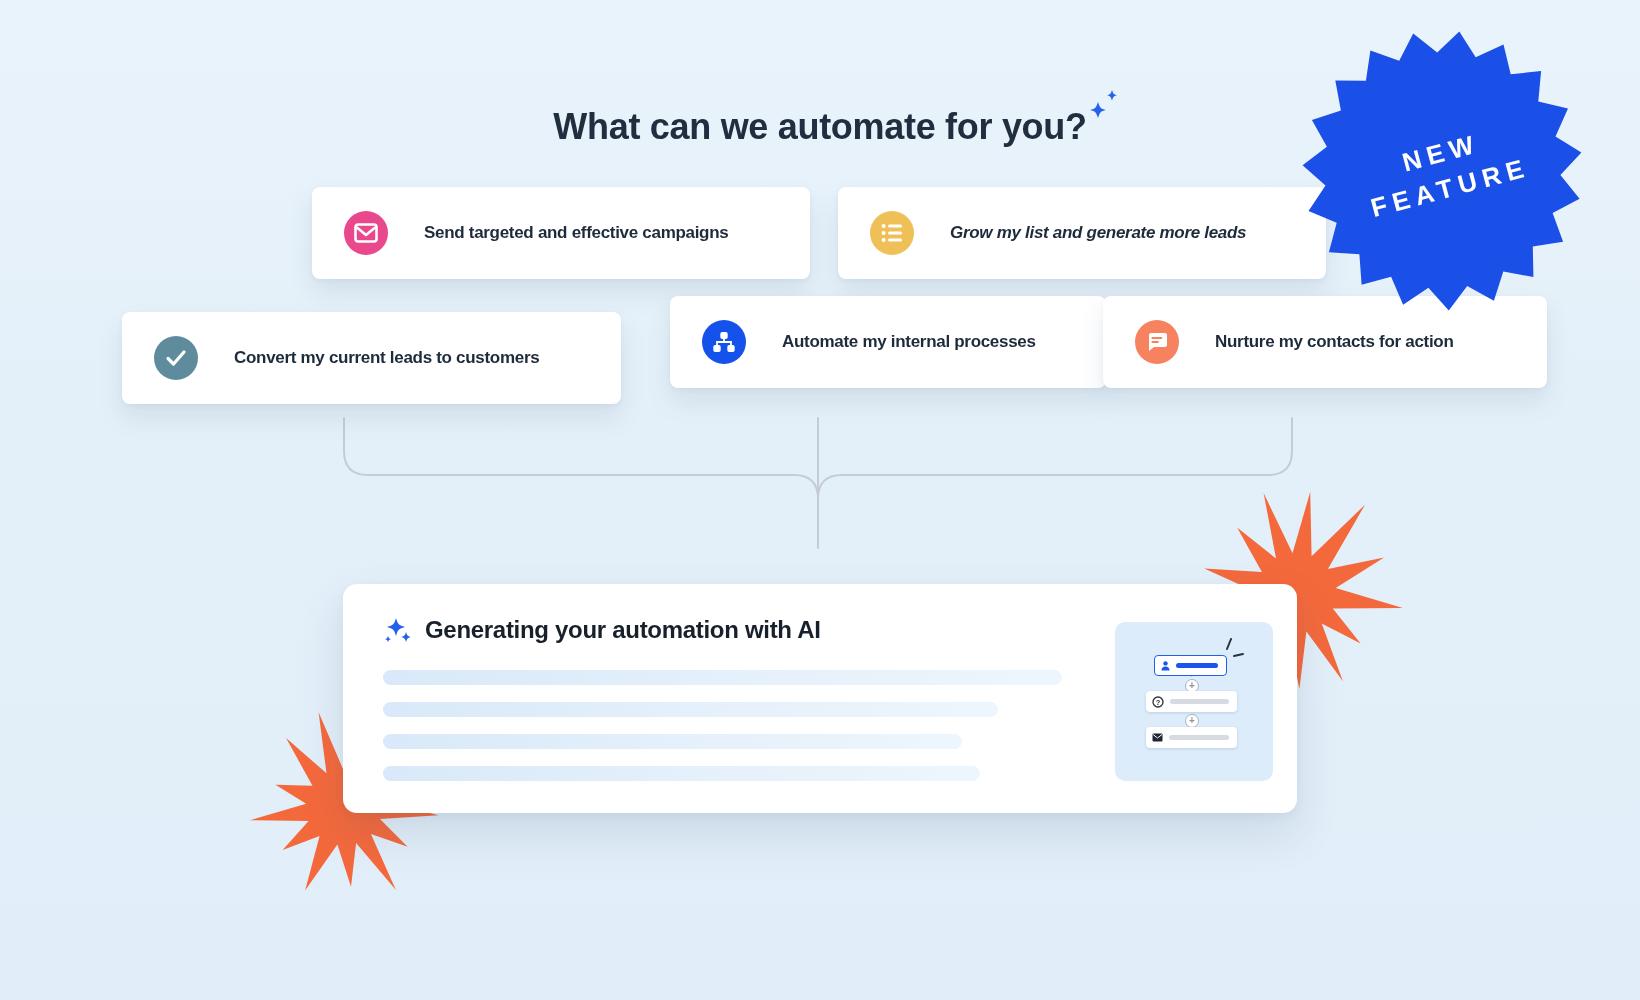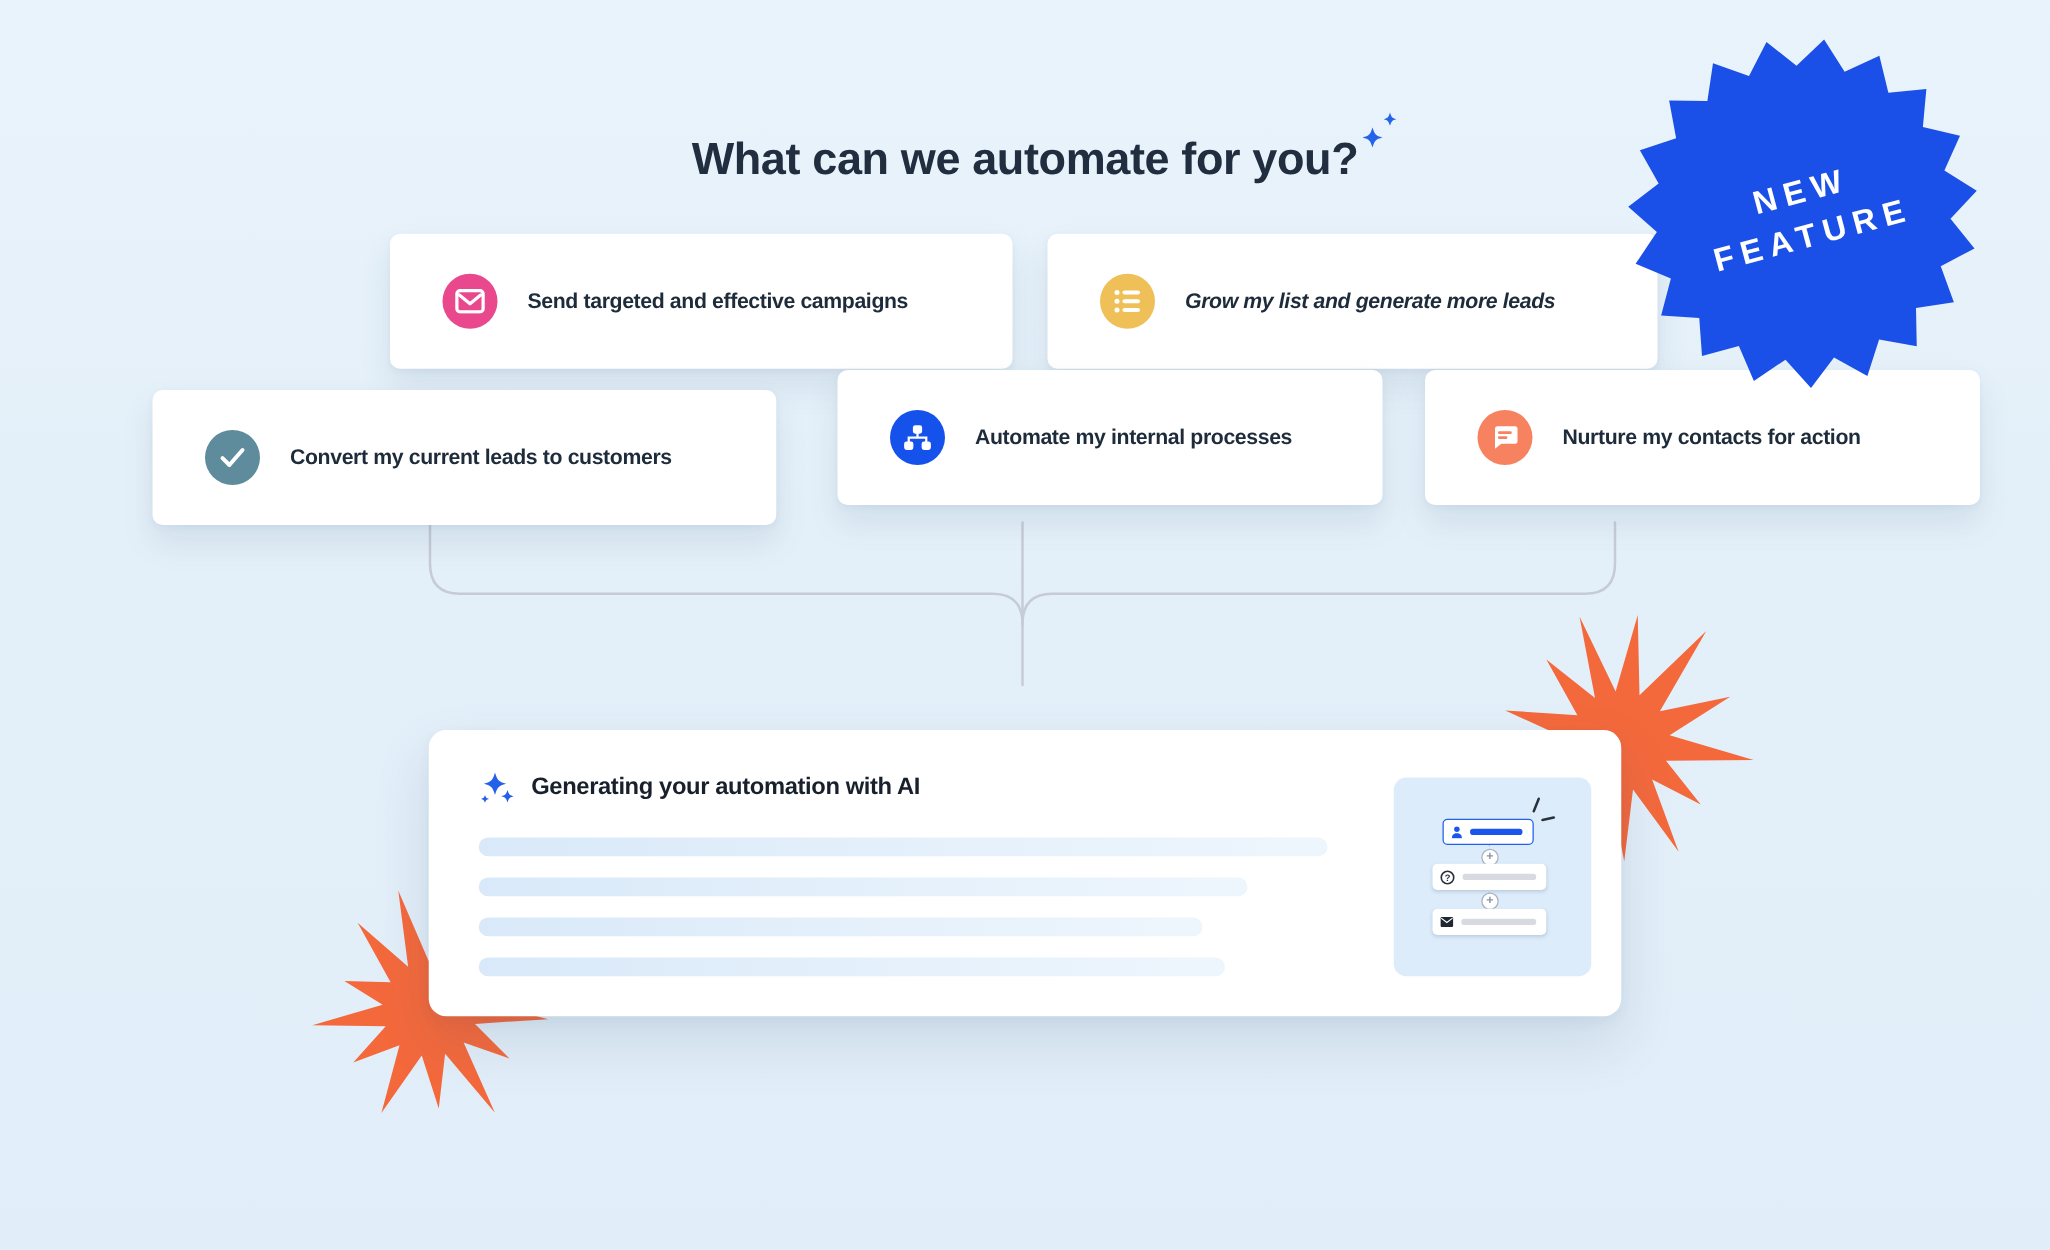--- a/index.html
+++ b/index.html
@@ -17,56 +17,56 @@
   
   .page-title{
     position:absolute;left:300px;top:106px;width:1040px;
     text-align:center;font-size:36px;font-weight:700;color:#212e3f;
     letter-spacing:-.3px;
   }
   .title-sparkles{position:absolute;left:1086px;top:88px;}
 
   
   .opt-card{
-    position:absolute;height:108px;background:#ffffff;border-radius:8px;
+    position:absolute;height:92px;background:#ffffff;border-radius:8px;
     box-shadow:0 14px 26px rgba(44,74,112,.10),0 2px 5px rgba(44,74,112,.05);
-    display:flex;align-items:center;padding-left:42px;box-sizing:border-box;
-    gap:24px;cursor:pointer;
+    display:flex;align-items:center;padding-left:32px;box-sizing:border-box;
+    gap:36px;cursor:pointer;
   }
   .opt-circle{
     width:44px;height:44px;border-radius:50%;flex:0 0 44px;
     display:flex;align-items:center;justify-content:center;
   }
   .opt-label{font-size:17px;font-weight:700;color:#1e2b3a;letter-spacing:-.3px;white-space:nowrap;}
   .c-pink{background:#e9498c}.c-yellow{background:#f0c058}.c-teal{background:#5e8c9c}
   .c-blue{background:#1551eb}.c-orange{background:#f6825f}
 
   #card-1{left:312px;top:187px;width:498px;}
   #card-2{left:838px;top:187px;width:488px;font-style:italic;}
   #card-3{left:122px;top:312px;width:499px;}
   #card-4{left:642px;top:296px;width:436px;margin-left:28px;}
-  #card-5{left:1103px;top:296px;width:444px;margin-left:37px;}
+  #card-5{left:1103px;top:296px;width:444px;}
 
   
   .badge-wrap{position:absolute;left:1300px;top:28px;width:285px;height:285px;}
   .badge-text{
     position:absolute;left:0;top:0;width:285px;height:285px;
     display:flex;flex-direction:column;align-items:center;justify-content:center;
     transform:rotate(-15deg);color:#fff;font-weight:700;
     font-size:26px;letter-spacing:6px;line-height:36px;text-indent:6px;
   }
 
   
   .gen-card{
     position:absolute;left:343px;top:584px;width:954px;height:229px;
     background:#ffffff;border-radius:14px;
     box-shadow:0 20px 44px rgba(45,75,115,.13),0 4px 10px rgba(45,75,115,.05);
   }
   .gen-head{position:absolute;left:40px;top:30px;display:flex;align-items:center;gap:12px;}
-  .gen-title{font-size:19px;font-weight:700;color:#17202b;letter-spacing:-.3px;}
+  .gen-title{font-size:24px;font-weight:700;color:#17202b;letter-spacing:-.3px;}
   .skel{
     position:absolute;left:40px;height:15px;border-radius:8px;
     background:linear-gradient(90deg,#d9e9f9 0%,#e6f1fb 60%,#eef6fd 100%);
   }
   #skel-1{top:86px;width:679px}
   #skel-2{top:118px;width:615px}
   #skel-3{top:150px;width:579px}
   #skel-4{top:182px;width:597px}
 
   

